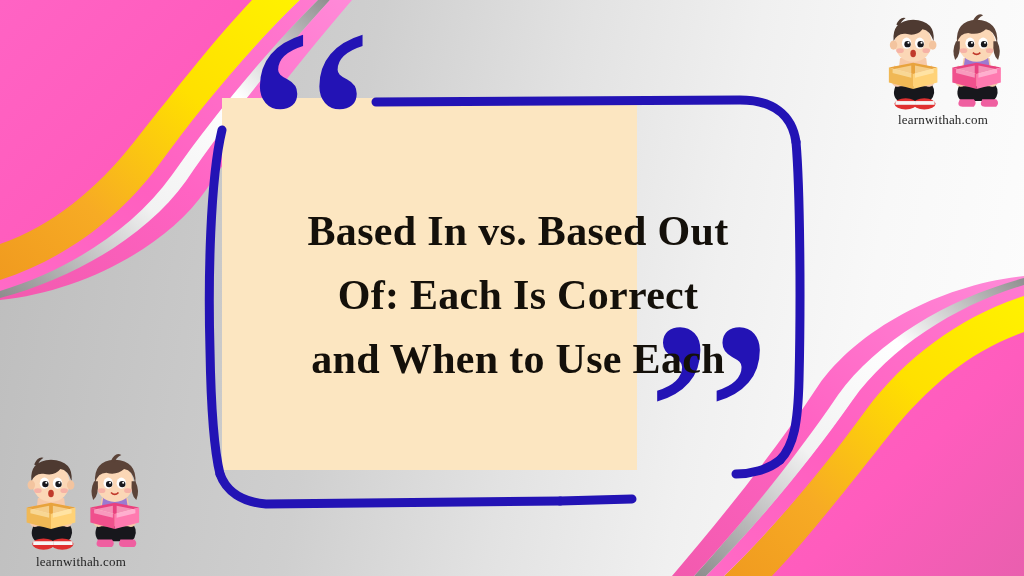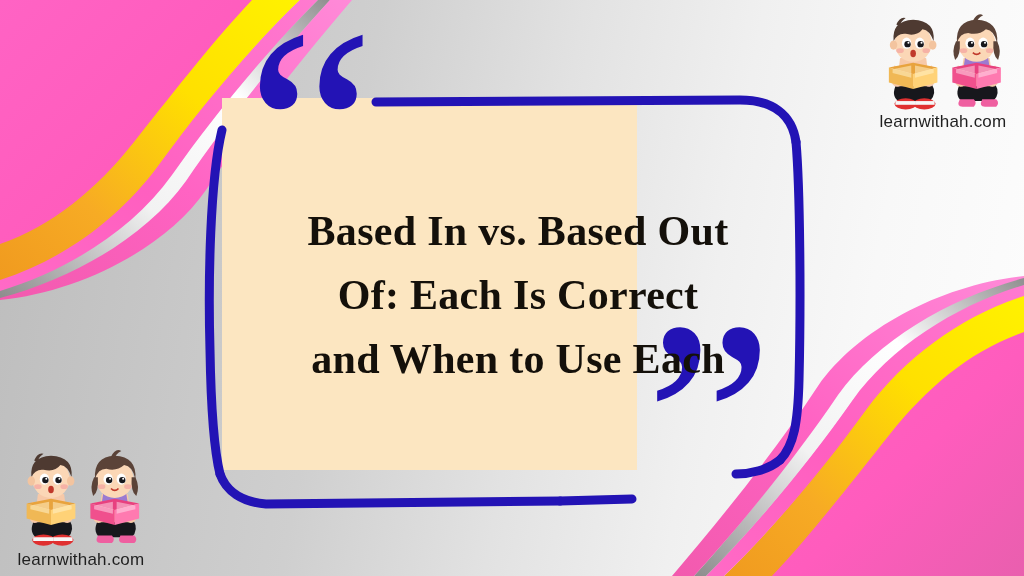--- a/index.html
+++ b/index.html
@@ -79,22 +79,22 @@
     z-index:8;
     width:150px;
     text-align:center;
   }
   #logo-tr { right:6px; top:4px; }
   #logo-bl { left:6px; bottom:6px; }
 
   .logo .kids { display:block; height:112px; }
   .logo .brand {
     display:block;
-    font-family:Liberation Sans, sans-serif;
-    font-size:17px;
+    font-family:Liberation Serif, serif;
+    font-size:13px;
     color:#1f1f1f;
     letter-spacing:.2px;
     margin-top:-4px;
   }
   #logo-bl .kids { height:116px; }
 </style>
 </head>
 <body>
 
 <div id="stage">

